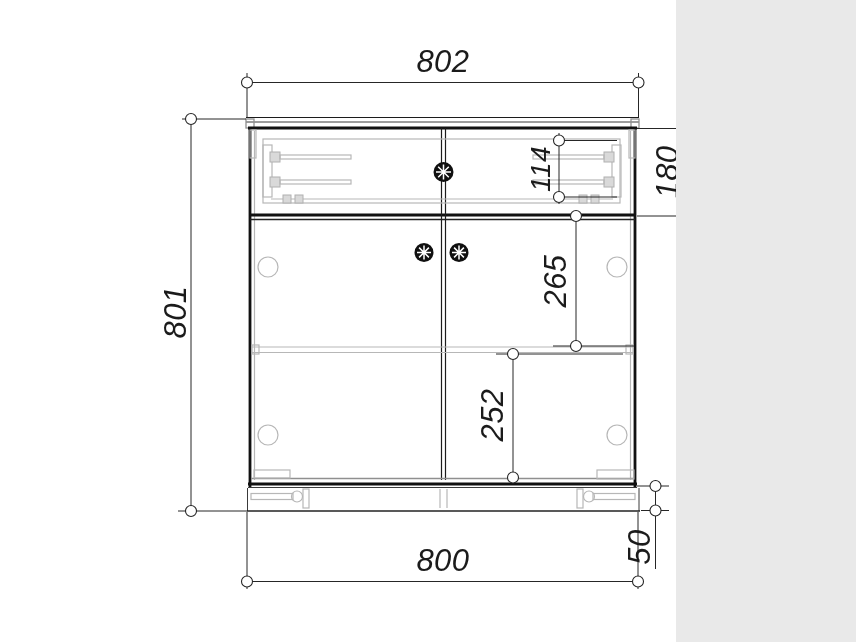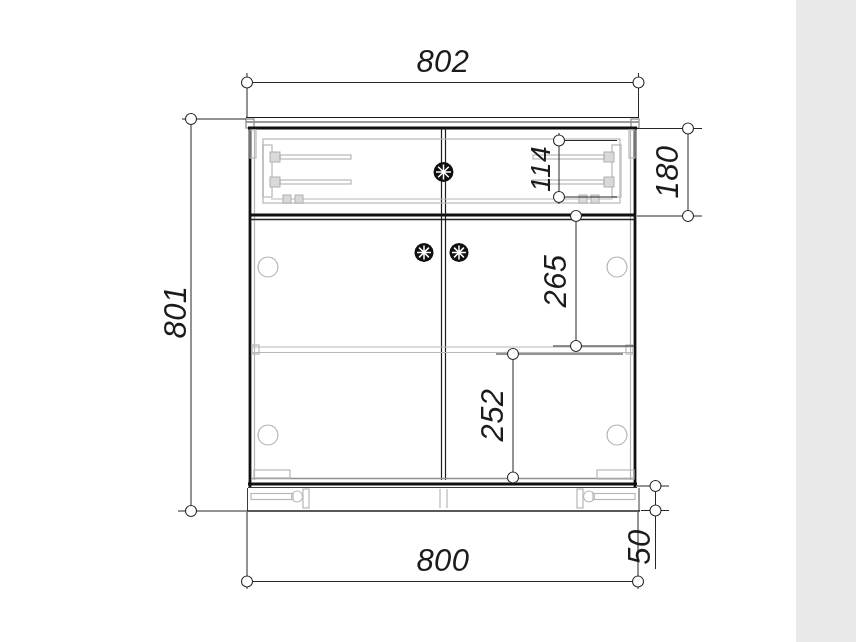--- a/index.html
+++ b/index.html
@@ -1,16 +1,16 @@
 <!DOCTYPE html>
 <html><head>
 <meta charset="utf-8">
 <style>
   html,body{margin:0;padding:0;background:#e9e9e9;}
-  .stage{position:relative;width:796px;height:642px;background:#ffffff;overflow:hidden;
+  .stage{position:relative;width:676px;height:642px;background:#ffffff;overflow:hidden;
          font-family:"Liberation Sans", sans-serif;}
   svg{position:absolute;left:0;top:0;}
   
   .ln      {stroke:#1c1c1c;stroke-width:1.2;fill:none;}
   .ln-thin {stroke:#3a3a3a;stroke-width:1;fill:none;}
   .ln-thk  {stroke:#111111;stroke-width:2.8;fill:none;}
   .ln-med  {stroke:#222222;stroke-width:1.5;fill:none;}
   
   .hw      {stroke:#b7b7b7;stroke-width:1.2;fill:none;}
   .hw-f    {fill:#d9d9d9;stroke:#b0b0b0;stroke-width:1;}

